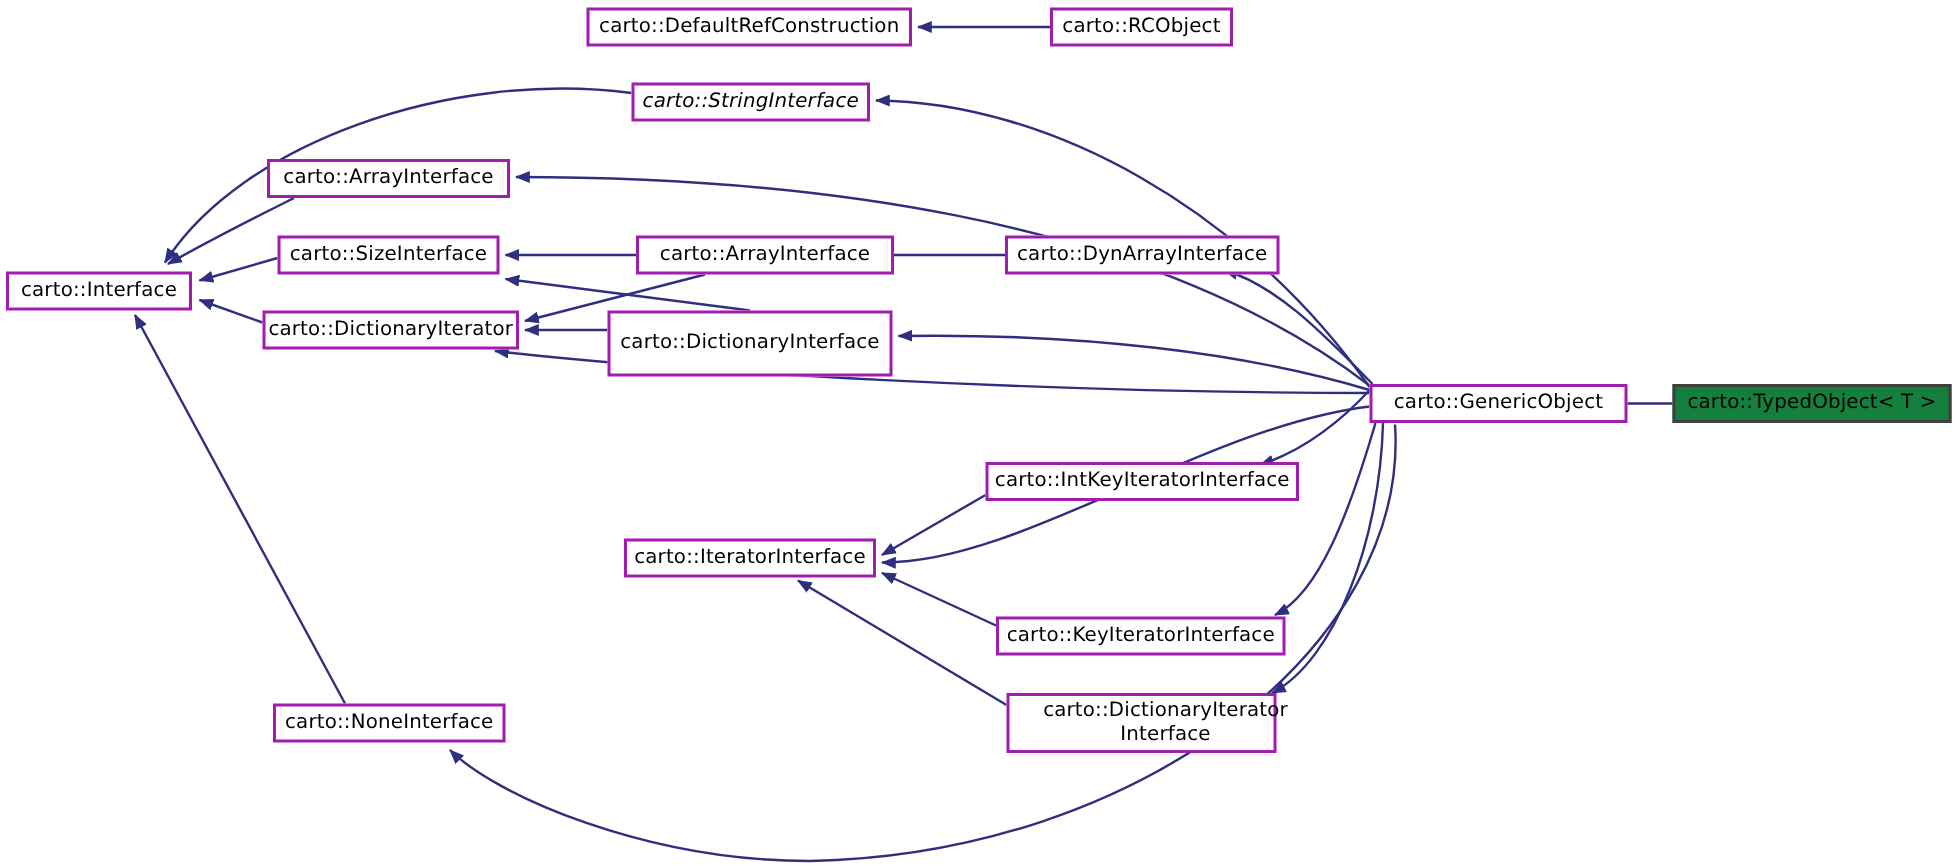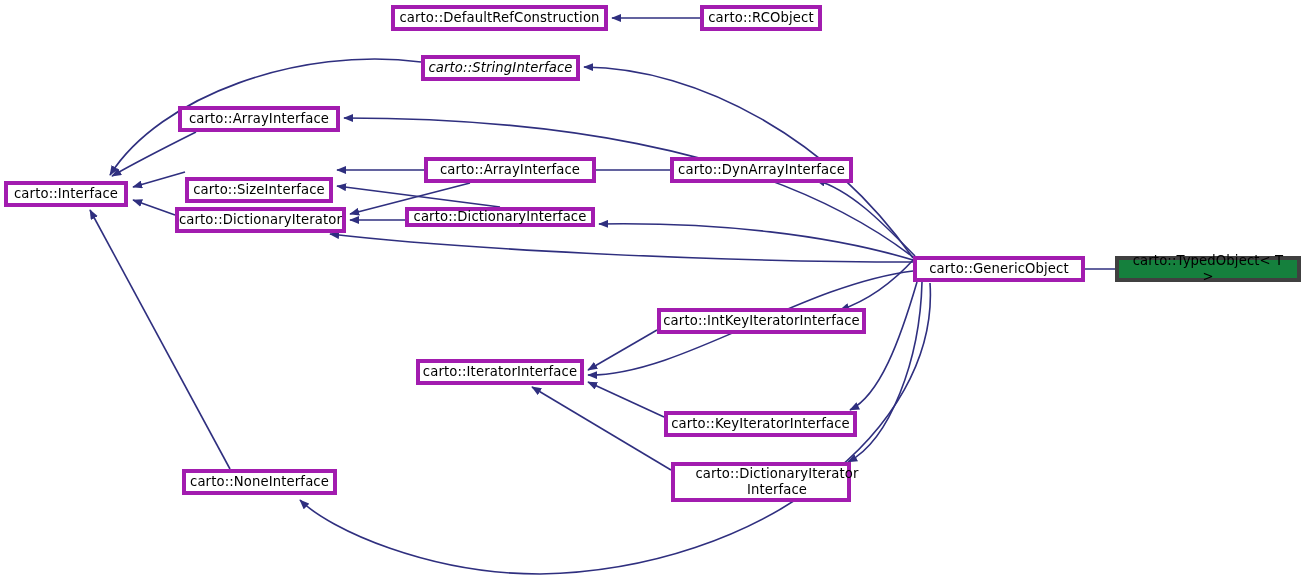--- a/index.html
+++ b/index.html
@@ -24,21 +24,21 @@
     height: 577px;
     pointer-events: none;
   }
   .node {
     position: absolute;
     box-sizing: border-box;
     display: flex;
     align-items: center;
     justify-content: center;
     text-align: center;
-    border: 4px solid #a21caf;
+    border: 2px solid #a21caf;
     background: #ffffff;
     color: #000000;
     font-size: 13.2px;
     line-height: 1.18;
     letter-spacing: 0.01em;
     white-space: pre-line;
     z-index: 5;
   }
   .node.highlight {
     background: #15803d;
@@ -89,25 +89,25 @@
         <path d="M 930,283 C 940,430 760,570 540,574 C 430,574 330,530 300,500" marker-end="url(#arrowhead)" stroke="#2f2f7f"></path>
       </g>
   </svg>
 
   <div id="nodes">
       <div class="node" style="left: 4px; top: 181px; width: 124px; height: 26px;"><span class="node-label">carto::Interface</span></div>
       <div class="node" style="left: 391px; top: 5px; width: 217px; height: 26px;"><span class="node-label">carto::DefaultRefConstruction</span></div>
       <div class="node" style="left: 700px; top: 5px; width: 122px; height: 26px;"><span class="node-label">carto::RCObject</span></div>
       <div class="node" style="left: 421px; top: 55px; width: 159px; height: 26px; font-style: italic;"><span class="node-label">carto::StringInterface</span></div>
       <div class="node" style="left: 178px; top: 106px; width: 162px; height: 26px;"><span class="node-label">carto::ArrayInterface</span></div>
-      <div class="node" style="left: 185px; top: 157px; width: 148px; height: 26px; margin-top: 20px;"><span class="node-label">carto::SizeInterface</span></div>
+      <div class="node" style="left: 185px; top: 157px; width: 148px; height: 26px;"><span class="node-label">carto::SizeInterface</span></div>
       <div class="node" style="left: 424px; top: 157px; width: 172px; height: 26px;"><span class="node-label">carto::ArrayInterface</span></div>
       <div class="node" style="left: 670px; top: 157px; width: 183px; height: 26px;"><span class="node-label">carto::DynArrayInterface</span></div>
       <div class="node" style="left: 175px; top: 207px; width: 171px; height: 26px;"><span class="node-label">carto::DictionaryIterator</span></div>
-      <div class="node" style="left: 405px; top: 207px; width: 190px; height: 20px;"><span class="node-label">carto::DictionaryInterface</span></div>
+      <div class="node" style="left: 405px; top: 207px; width: 190px; height: 44px;"><span class="node-label">carto::DictionaryInterface</span></div>
       <div class="node" style="left: 913px; top: 256px; width: 172px; height: 26px;"><span class="node-label">carto::GenericObject</span></div>
       <div class="node highlight" style="left: 1115px; top: 256px; width: 186px; height: 26px;"><span class="node-label">carto::TypedObject&lt; T &gt;</span></div>
       <div class="node" style="left: 657px; top: 308px; width: 209px; height: 26px;"><span class="node-label">carto::IntKeyIteratorInterface</span></div>
       <div class="node" style="left: 416px; top: 359px; width: 168px; height: 26px;"><span class="node-label">carto::IteratorInterface</span></div>
       <div class="node" style="left: 664px; top: 411px; width: 193px; height: 26px;"><span class="node-label">carto::KeyIteratorInterface</span></div>
       <div class="node" style="left: 671px; top: 462px; width: 180px; height: 40px; padding-left: 32px;"><span class="node-label">carto::DictionaryIterator
 Interface</span></div>
       <div class="node" style="left: 182px; top: 469px; width: 155px; height: 26px;"><span class="node-label">carto::NoneInterface</span></div>
     </div>
 

